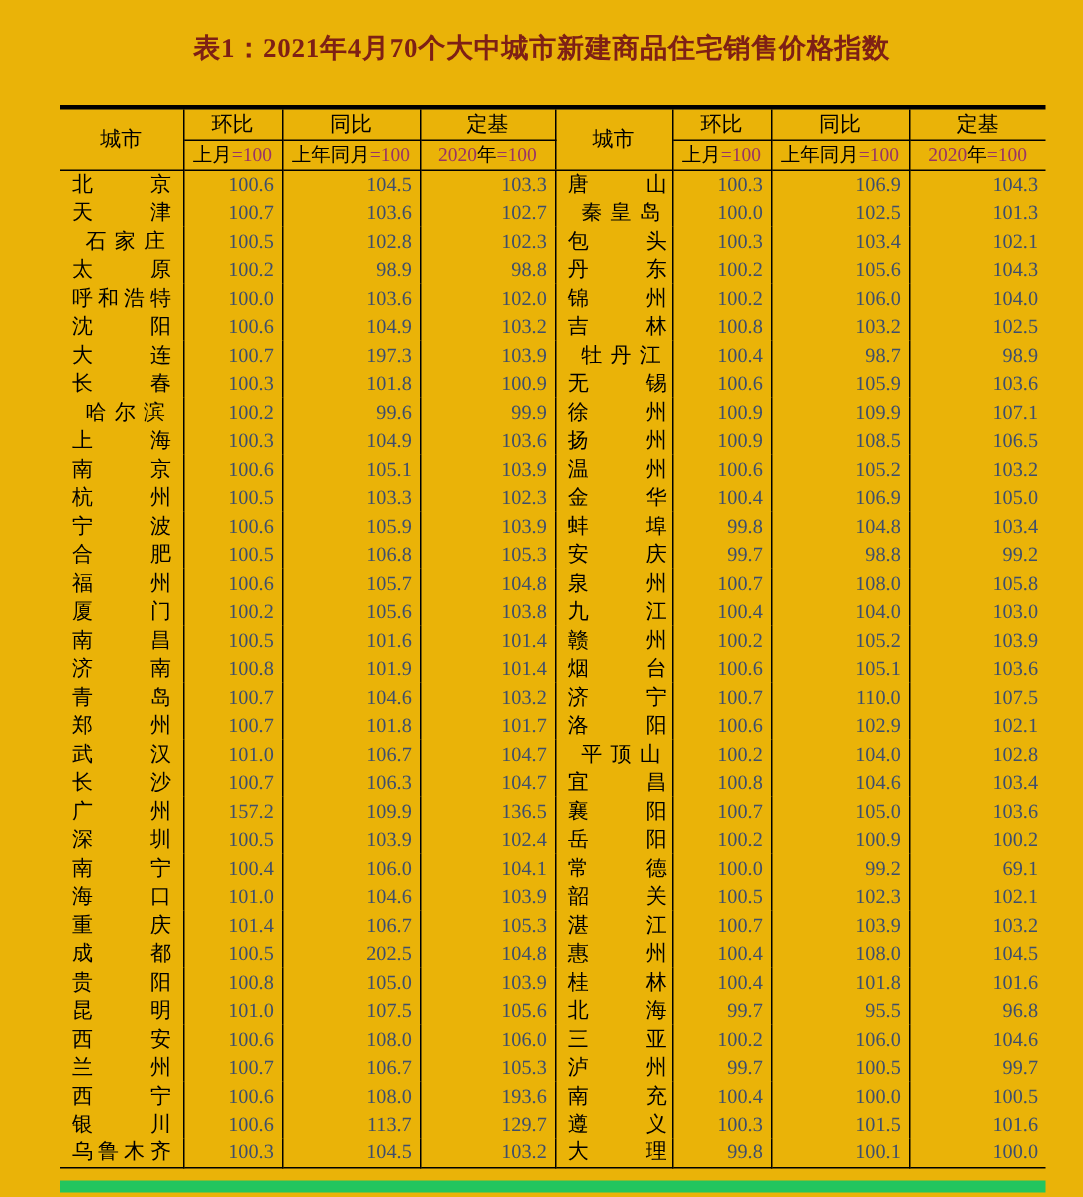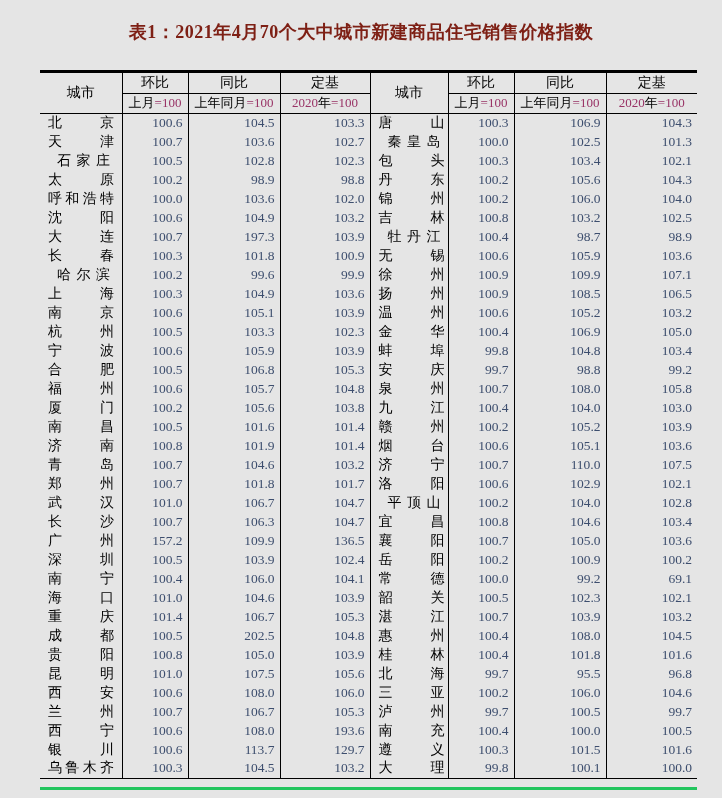--- a/index.html
+++ b/index.html
@@ -1,20 +1,20 @@
 <!DOCTYPE html>
 <html><head>
 <meta charset="utf-8">
 <style>
   html, body { margin: 0; padding: 0; background: #ffffff; }
   .page {
     position: relative;
     width: 722px;
     height: 798px;
-    background: #e5e5e5;
+    background: #eab308;
     font-family: "Liberation Serif", "DejaVu Serif", serif;
     overflow: hidden;
   }
   .title {
     margin: 0;
     position: absolute;
     top: 20px;
     left: 0;
     width: 722px;
     text-align: center;
@@ -23,21 +23,21 @@
     color: #7e2015;
     letter-spacing: 0.5px;
     font-family: "Liberation Serif", "DejaVu Serif", serif;
   }
   .table-wrap {
     position: absolute;
     left: 40px;
     top: 70px;
     width: 657px;
     border-top: 3px solid #000;
-    border-bottom: 3px solid #22c55e;
+    border-bottom: 8px solid #22c55e;
     padding-bottom: 8px;
   }
   table {
     border-collapse: collapse;
     table-layout: fixed;
     width: 657px;
   }
   th, td {
     margin: 0;
     padding: 0;

